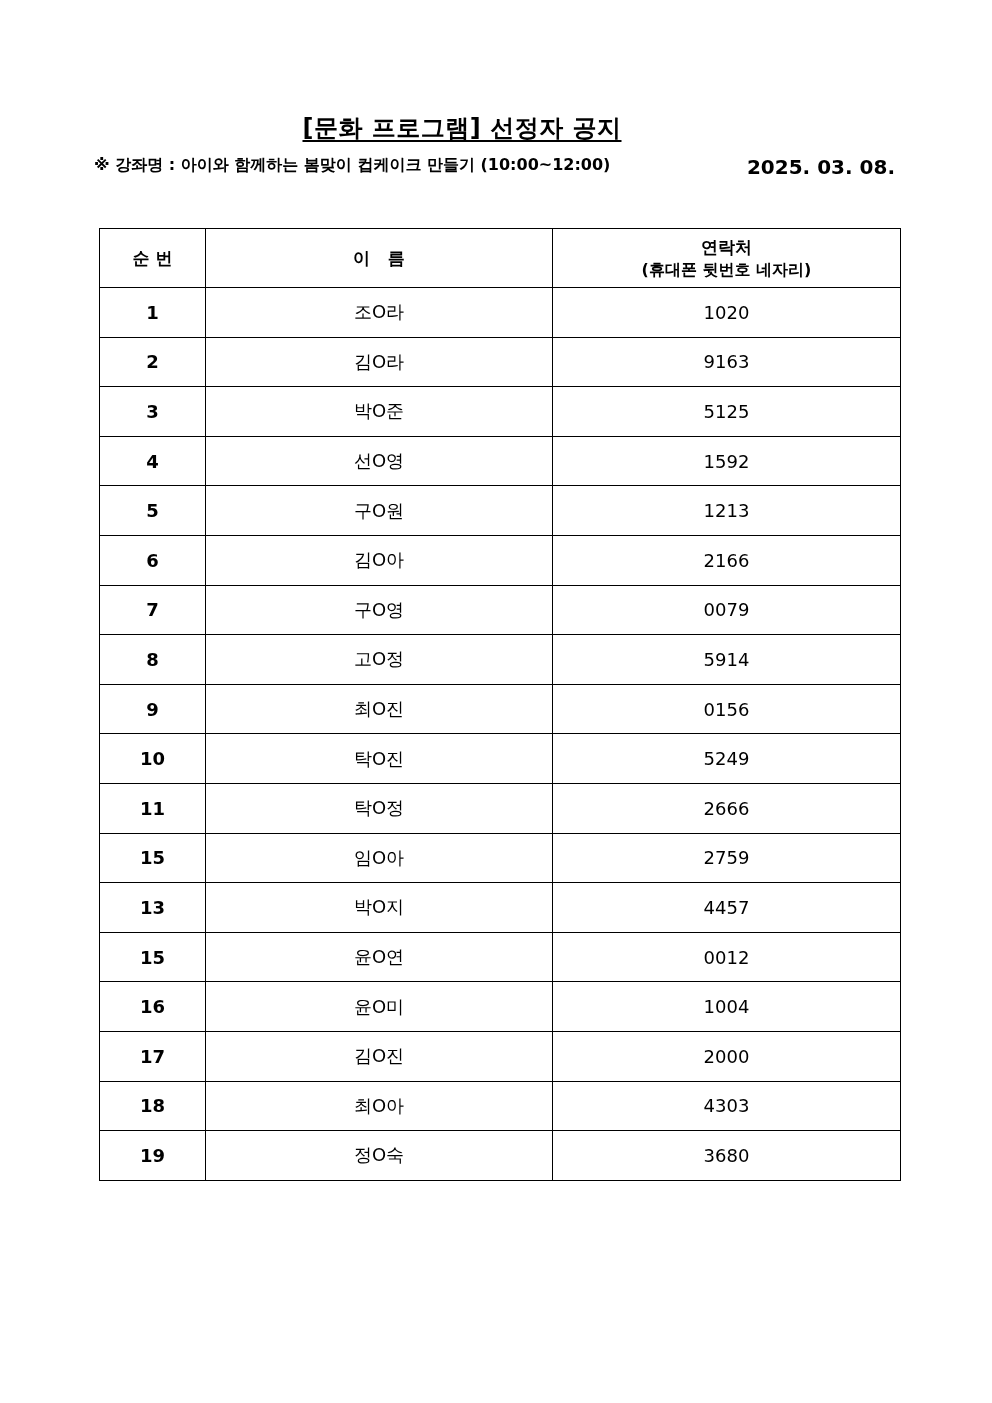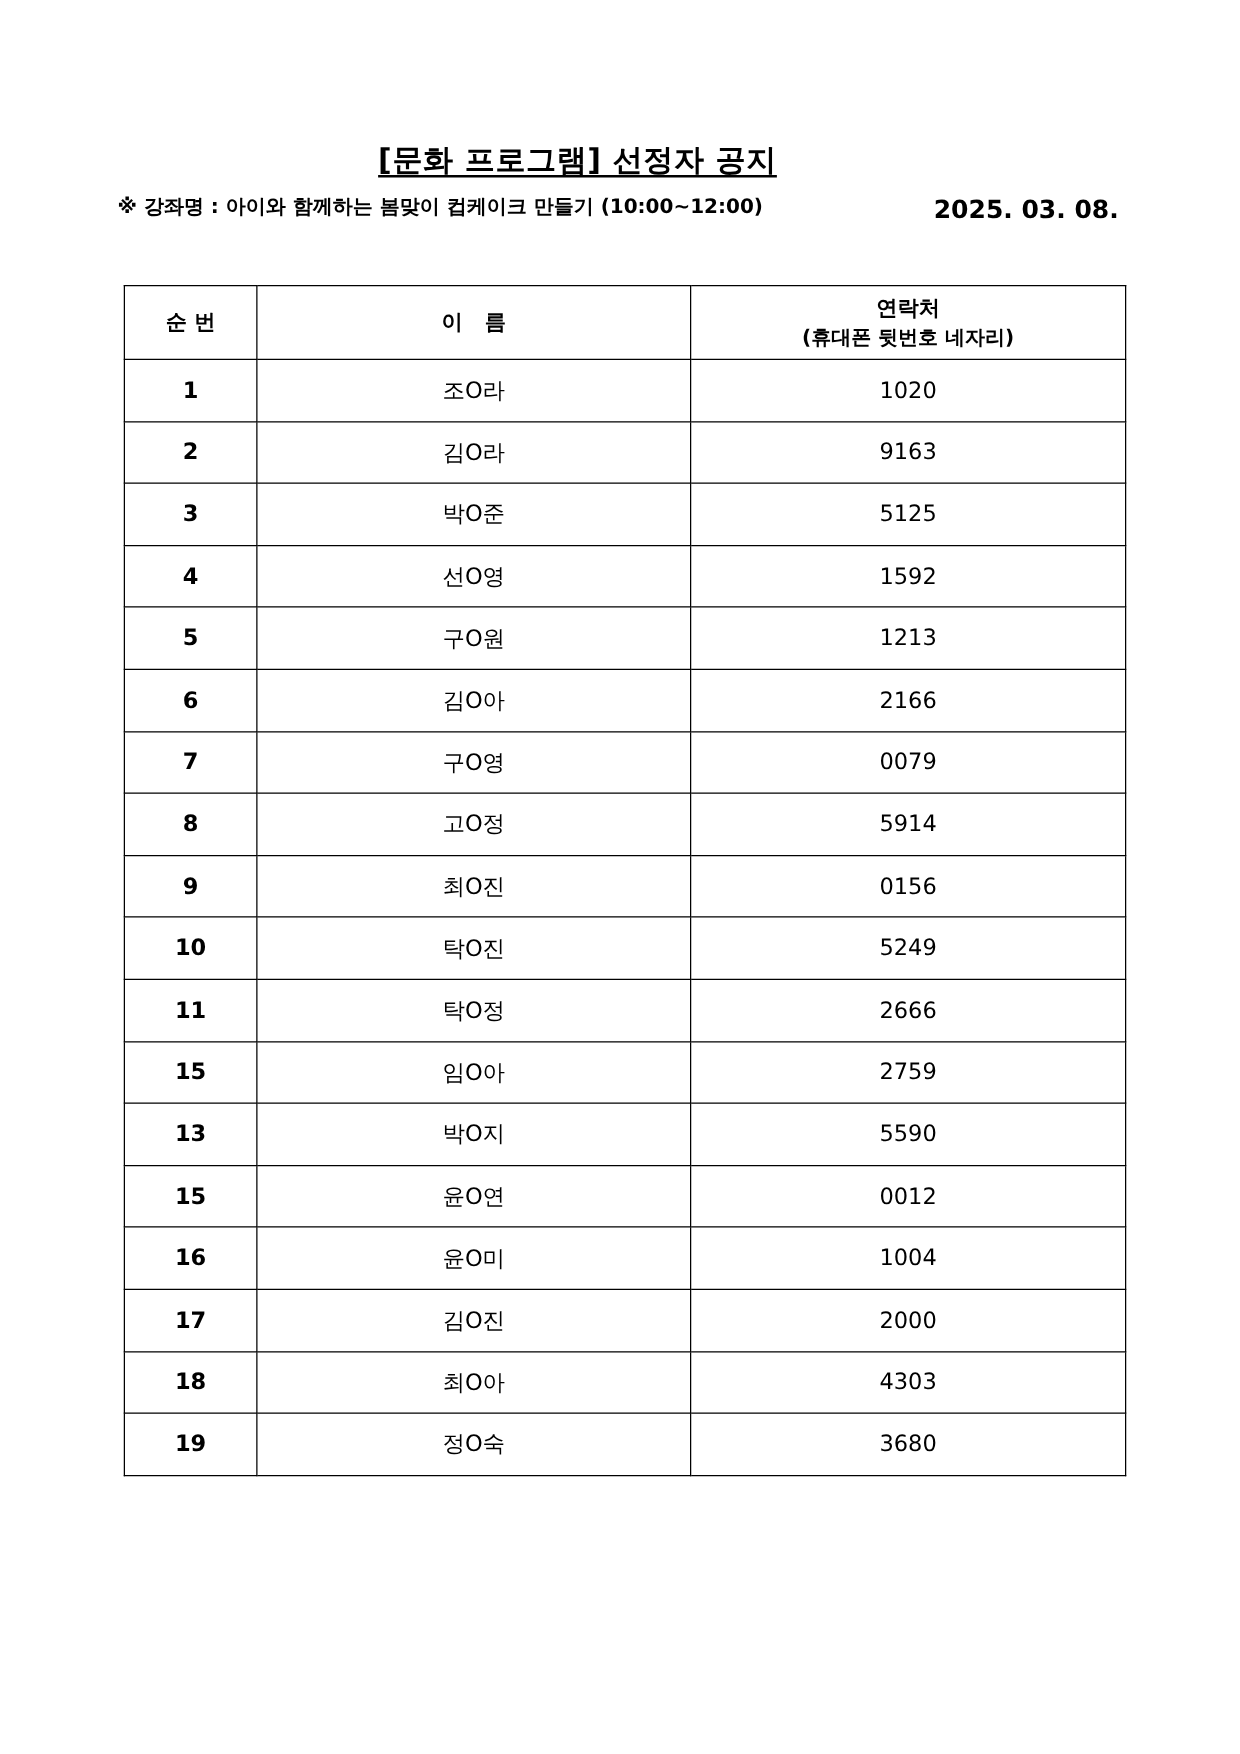--- a/index.html
+++ b/index.html
@@ -108,21 +108,21 @@
         <td>2666</td>
       </tr>
       <tr>
         <td class="no">15</td>
         <td>임O아</td>
         <td>2759</td>
       </tr>
       <tr>
         <td class="no">13</td>
         <td>박O지</td>
-        <td>5590</td>
+        <td>4457</td>
       </tr>
       <tr>
         <td class="no">15</td>
         <td>윤O연</td>
         <td>0012</td>
       </tr>
       <tr>
         <td class="no">16</td>
         <td>윤O미</td>
         <td>1004</td>

